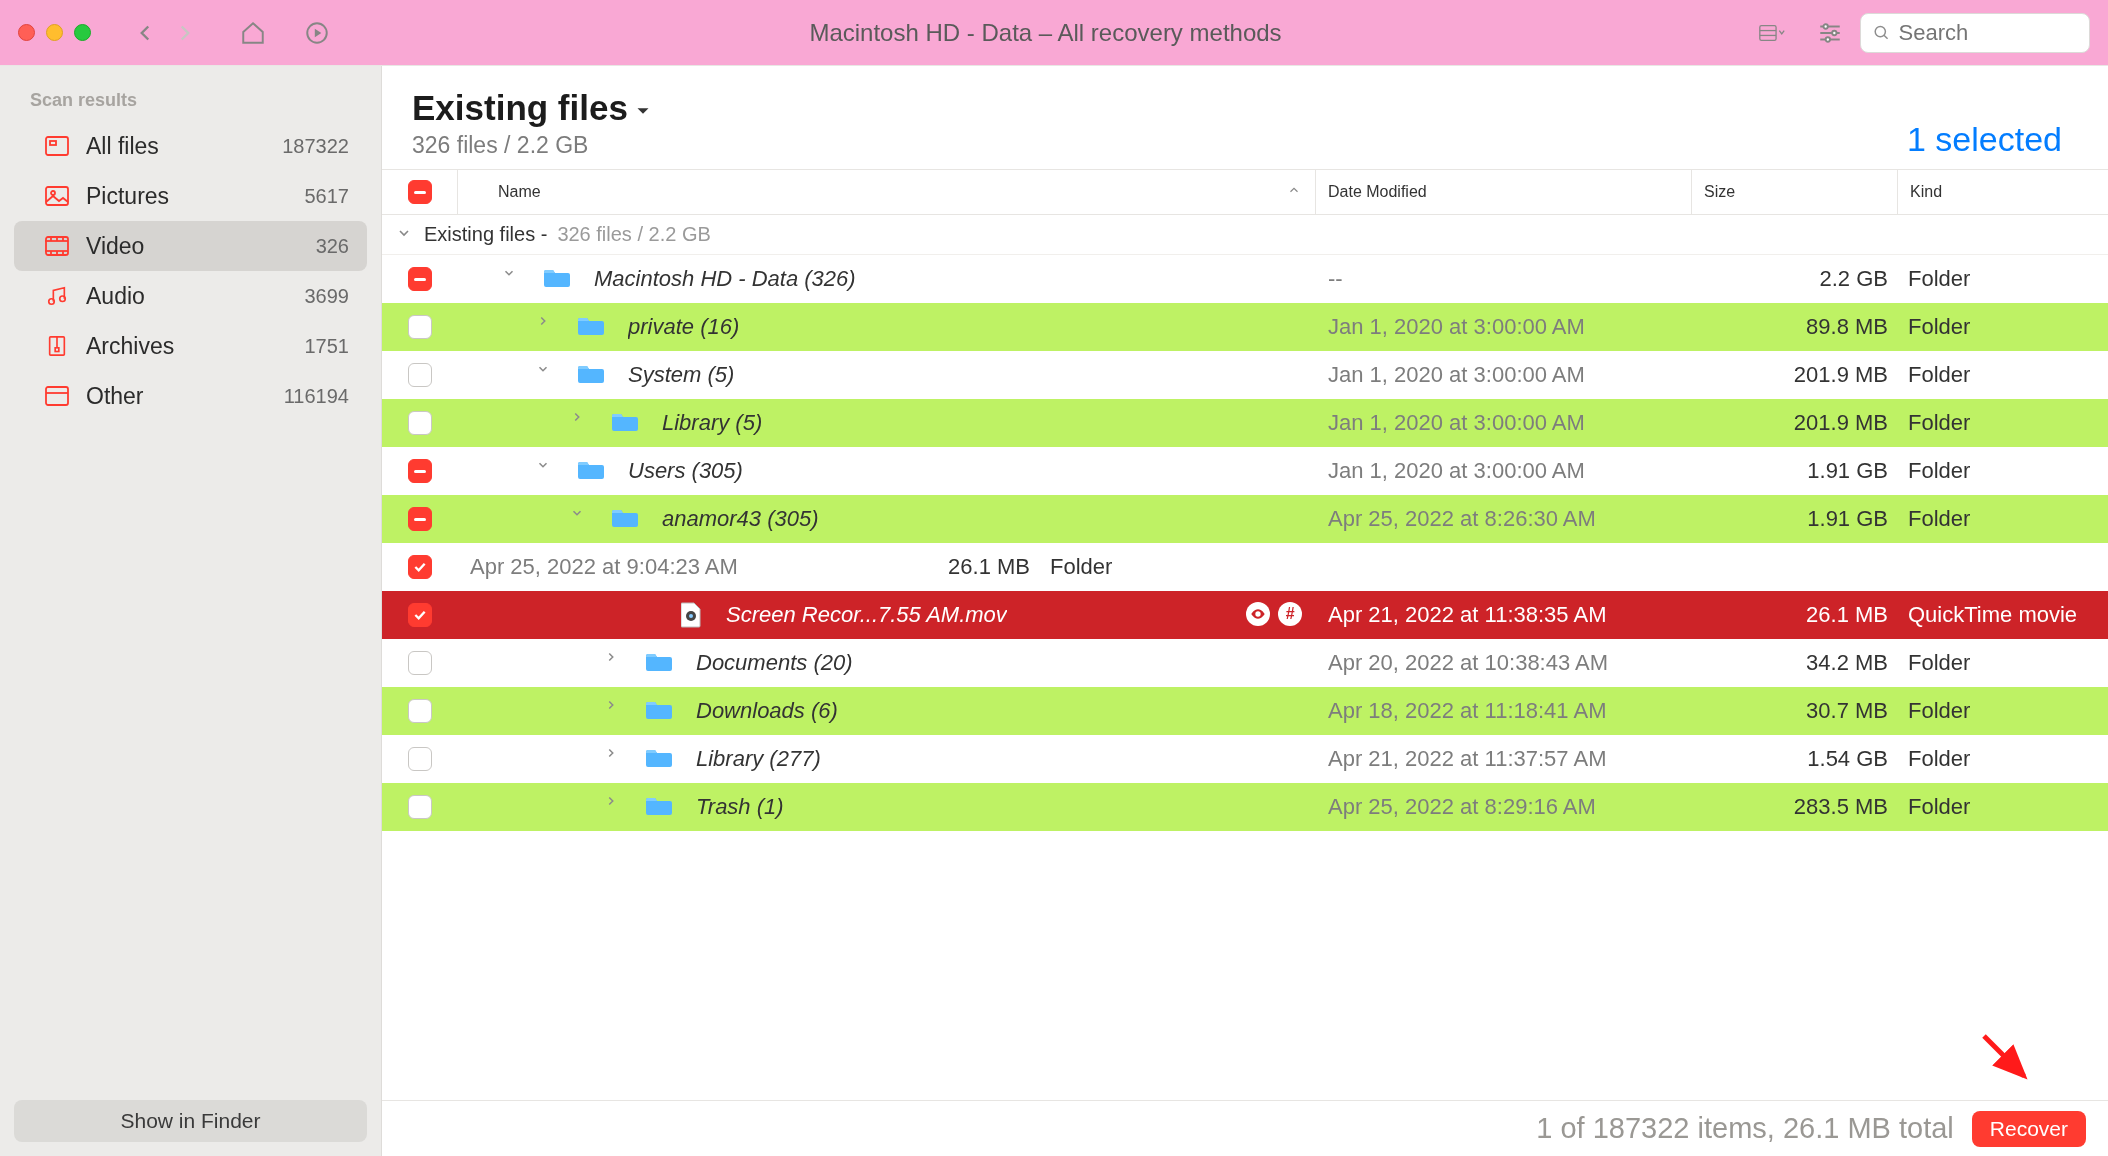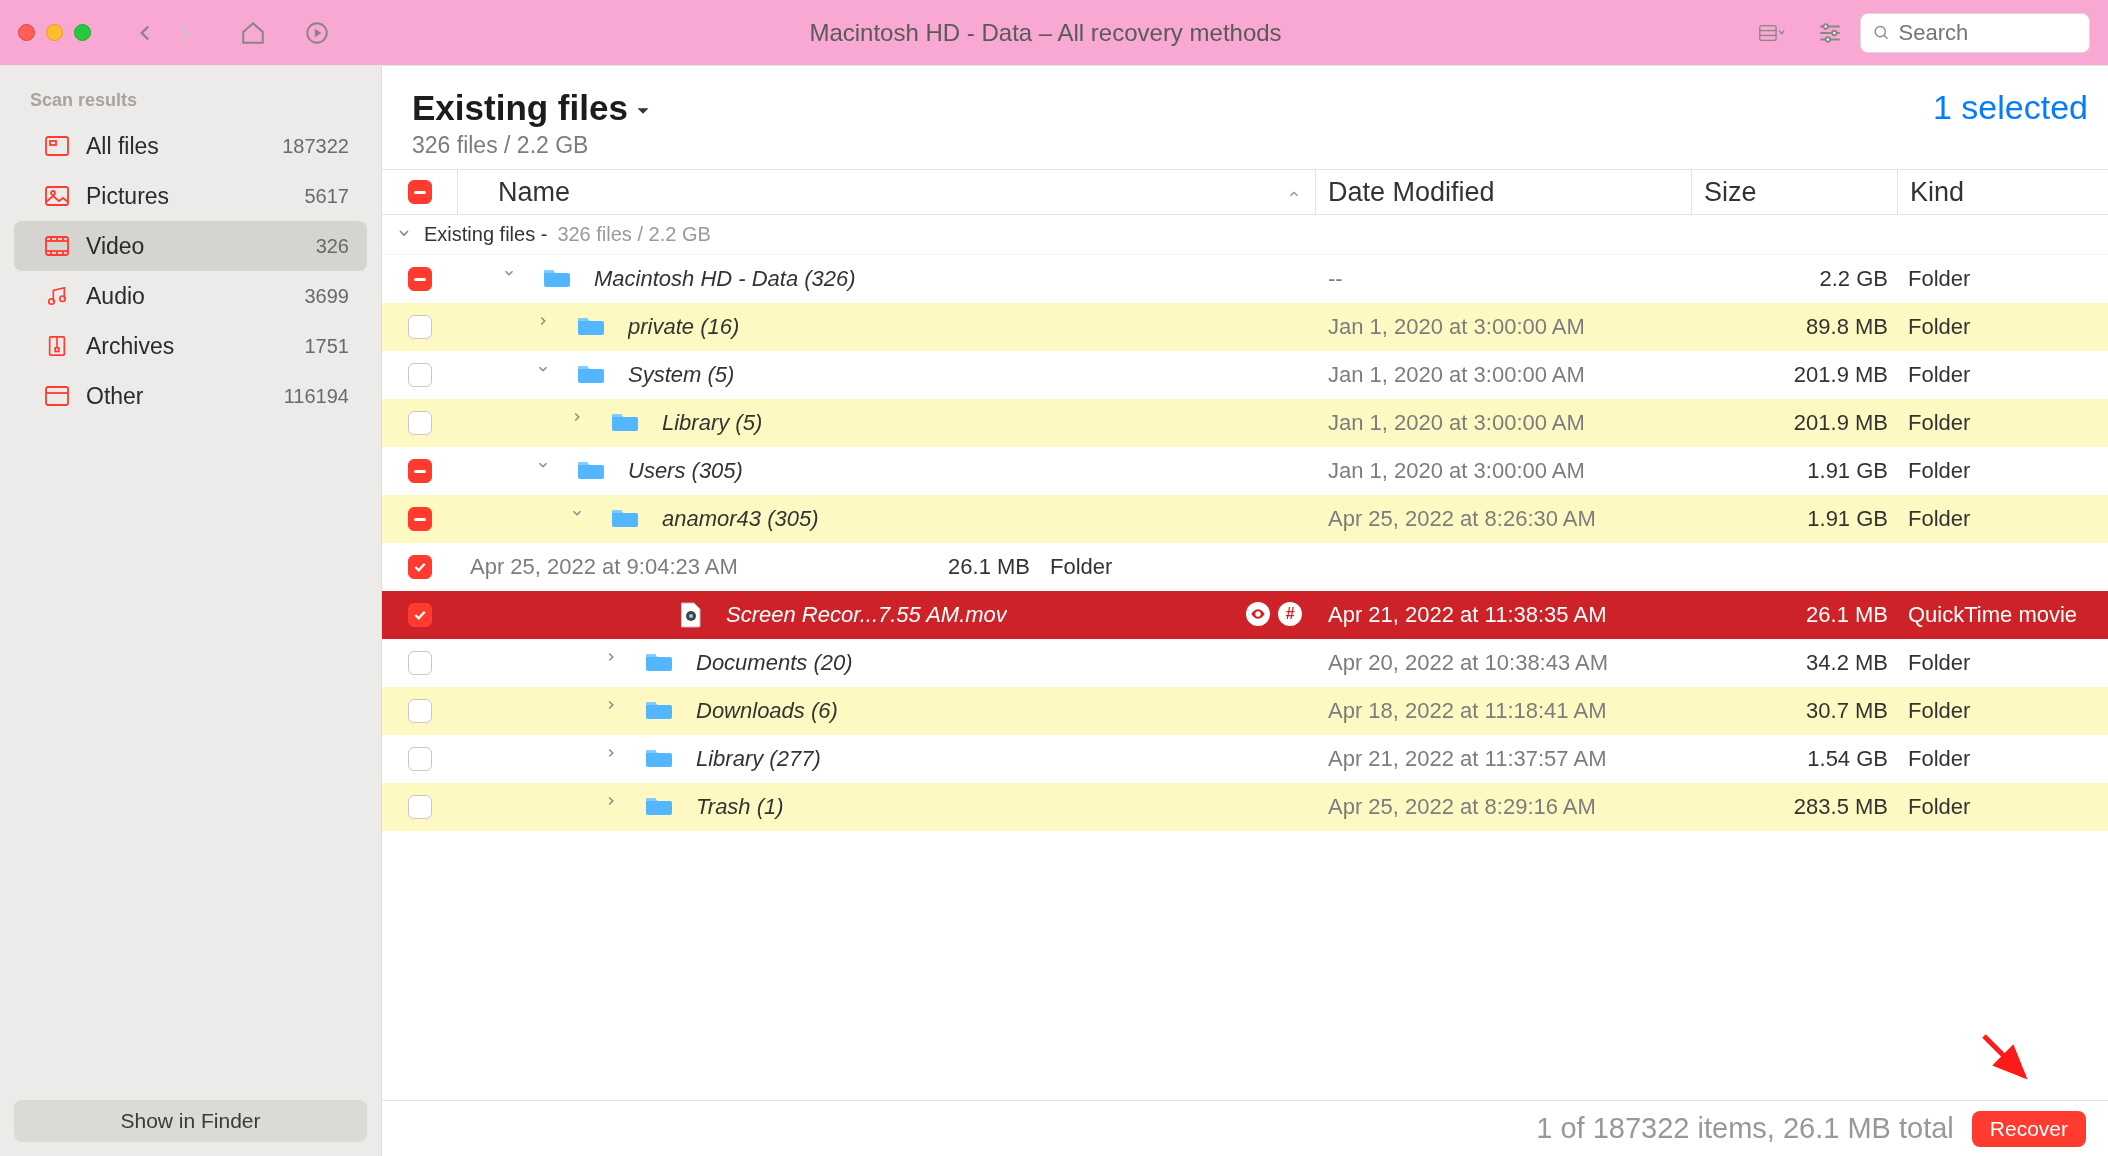--- a/index.html
+++ b/index.html
@@ -33,46 +33,46 @@
 .sitem.sel { background: #d6d4d1; }
 .sitem .sicon { width: 26px; height: 20px; margin-right: 16px; flex: 0 0 auto; display:flex; align-items:center; justify-content:center; }
 .sitem .sicon svg { color: #ff3b30; }
 .sitem .slabel { flex: 1; font-size: 23px; color: #2b2b2b; }
 .sitem .scount { font-size: 20px; color: #6a6a6a; text-align: right; min-width: 80px; }
 .side-spacer { flex: 1; }
 .finderbtn { margin: 0 14px 14px; height: 42px; background: #dbdad7; border-radius: 8px; display: flex; align-items: center; justify-content: center; font-size: 21px; color: #3a3a3a; }
 
 
 .main { flex: 1; display: flex; flex-direction: column; min-width: 0; }
-.mhead { padding: 22px 20px 10px 30px; display: flex; align-items: flex-start; }
+.mhead { padding: 22px 46px 10px 30px; display: flex; align-items: flex-end; }
 .mtitle { display:flex; flex-direction:column; }
 .mtitle-row { display:flex; align-items:center; gap:4px; }
 .mtitle-row h1 { font-size: 35px; font-weight: 700; color: #1c1c1c; }
 .mtitle-row svg { width: 22px; height: 22px; color: #333; margin-top:6px; }
 .msub { font-size: 23px; color: #7c7c7c; margin-top: 4px; }
 .mselcount { margin-left: auto; font-size: 34px; font-weight: 500; color: #037dff; }
 
 
-.colhead { display: flex; align-items: center; height: 46px; border-top: 1px solid #e7e5e2; border-bottom: 1px solid #e7e5e2; font-size: 27px; color: #333; }
+.colhead { display: flex; align-items: center; height: 46px; border-top: 1px solid #e7e5e2; border-bottom: 1px solid #e7e5e2; font-size: 16px; color: #333; }
 .col-check { width: 76px; display:flex; align-items:center; justify-content:center; border-right:1px solid #e7e5e2; height:100%; }
 .col-name { flex: 1; padding-left: 40px; display:flex; align-items:center; border-right:1px solid #e7e5e2; height:100%; }
 .col-name .sortarr { margin-left:auto; margin-right:14px; color:#888; }
 .col-date { width: 376px; padding-left: 12px; display:flex; align-items:center; border-right:1px solid #e7e5e2; height:100%; }
 .col-size { width: 206px; padding-left: 12px; display:flex; align-items:center; border-right:1px solid #e7e5e2; height:100%; }
 .col-kind { width: 210px; padding-left: 12px; display:flex; align-items:center; height:100%; }
 
 
 .rows { flex: 1; overflow: auto; }
 .grouprow { display:flex; align-items:center; height: 40px; background:#fff; font-size:20px; color:#333; padding-left: 14px; gap:10px; border-bottom:1px solid #f1efec; }
 .grouprow .chev { width:18px; color:#888; }
 .grouprow .glabel { font-weight:400; }
 .grouprow .gmeta { color:#9a9a9a; }
 
 .frow { display:flex; align-items:center; height: 48px; font-size: 22px; }
-.frow.alt { background:#fef9c3; }
+.frow.alt { background:#bef264; }
 .frow.sel { background:#cd2328; color:#fff; }
 .frow .c-check { width:76px; display:flex; align-items:center; justify-content:center; }
 .frow .c-name { flex:1; display:flex; min-width:0; gap:24px;font-style:italic; }
 .frow .c-date { width:376px; padding-left:12px; color:#7d7d7d; }
 .frow .c-size { width:206px; text-align:right; padding-right:10px; color:#333; }
 .frow .c-kind { width:210px; padding-left:10px; color:#333; }
 .frow.sel .c-date, .frow.sel .c-size, .frow.sel .c-kind { color:#fff; }
 
 .ckbox { width:24px; height:24px; border:1.5px solid #c9c7c4; border-radius:6px; background:#fff; }
 .ckbox.red { background:#ff3b30; border-color:#ff3b30; display:flex; align-items:center; justify-content:center; color:#fff; }

